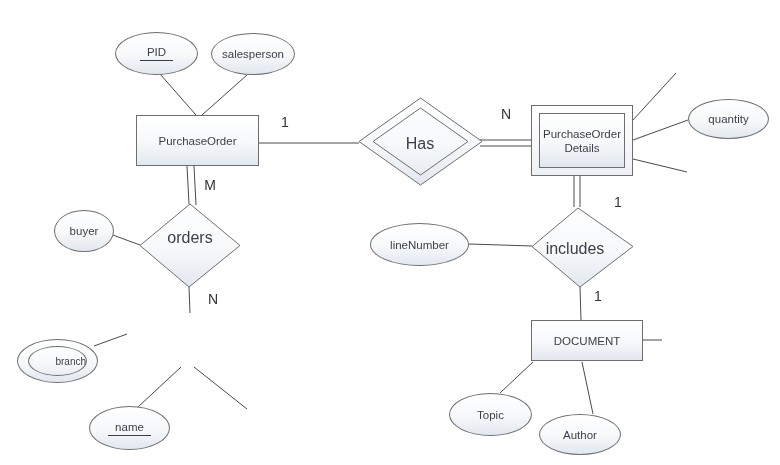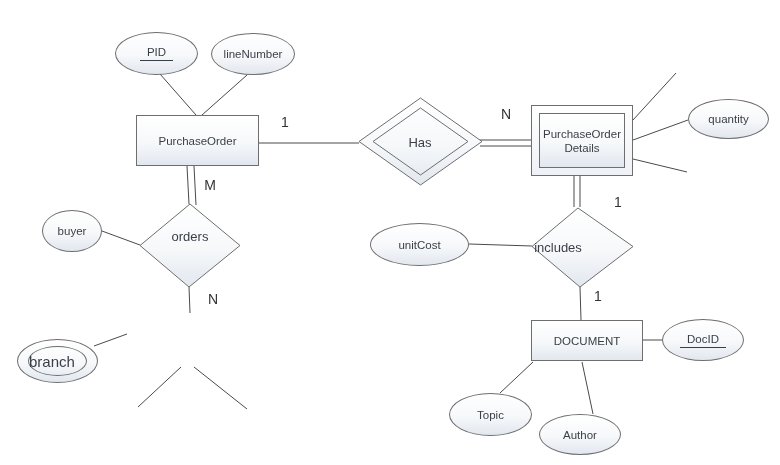--- a/index.html
+++ b/index.html
@@ -21,29 +21,29 @@
     border:1px solid #6e6e6e; display:flex; flex-direction:column;
     align-items:center; justify-content:center;
     font-size:11.5px; color:#3a3f47; line-height:14px;
     background:linear-gradient(to bottom, #ffffff 0%, #f6f8fa 55%, #e2e7ef 100%);
   }
   .ellipse { border-radius:50%; }
   .ellipse-outer { position:absolute; border-radius:50%; border:1px solid #6e6e6e;
     background:linear-gradient(to bottom, #ffffff 0%, #f6f8fa 55%, #e2e7ef 100%);
     display:flex; align-items:center; justify-content:center; }
   .ellipse-inner { border:1px solid #6e6e6e; border-radius:50%;
-    display:flex; align-items:center; justify-content:flex-start;
-    font-size:15px; color:#3a3f47; background:transparent; }
+    display:flex; align-items:center; justify-content:flex-end;
+    font-size:10px; color:#3a3f47; background:transparent; }
 
   .u-key { border-bottom:1px solid #3a3f47; padding:0 7px 2px 7px;text-align:right; }
   .u-partial { border-bottom:1px dashed #3a3f47; padding:0 9px 3px 9px; }
 
   .diamond-label {
     position:absolute; width:70px; text-align:center;
-    font-size:13px; color:#3a3f47;
+    font-size:16px; color:#3a3f47;
   }
   .card {
     position:absolute; font-size:14px; color:#333333; width:18px; text-align:center;
   }
 </style>
 </head>
 <body>
 
 <div class="canvas">
 
@@ -98,55 +98,55 @@
     </div>
   </div>
 
 
   <div class="node rect" style="left:531px; top:320px; width:112px; height:41px;">
     <span>DOCUMENT</span>
   </div>
 
   <div class="diamond-label" style="left:385px; top:135px;">Has</div>
   <div class="diamond-label" style="left:155px; top:229px;">orders</div>
-  <div class="diamond-label" style="left:523px; top:240px;">includes</div>
+  <div class="diamond-label" style="left:540px; top:240px;">includes</div>
 
   <div class="node ellipse" style="left:115px; top:32px; width:83px; height:43px;">
     <span class="u-key">PID</span>
   </div>
 
   <div class="node ellipse" style="left:211px; top:33px; width:84px; height:42px;">
-    <span>lineNumber</span>
+    <span>salesperson</span>
   </div>
 
 
   <div class="node ellipse" style="left:688px; top:99px; width:81px; height:40px;">
     <span>quantity</span>
   </div>
 
 
-  <div class="node ellipse" style="left:42px; top:210px; width:60px; height:42px;">
+  <div class="node ellipse" style="left:54px; top:210px; width:60px; height:42px;">
     <span>buyer</span>
   </div>
 
   <div class="node ellipse" style="left:370px; top:223px; width:99px; height:43px;">
-    <span>unitCost</span>
+    <span>lineNumber</span>
   </div>
 
   <div class="ellipse-outer" style="left:17px; top:339px; width:81px; height:44px;">
     <div class="ellipse-inner" style="width:59px; height:30px;">
       <span>branch</span>
     </div>
   </div>
 
+  <div class="node ellipse" style="left:89px; top:406px; width:81px; height:44px;">
+    <span class="u-key">name</span>
+  </div>
 
 
-  <div class="node ellipse" style="left:662px; top:319px; width:82px; height:42px;">
-    <span class="u-key">DocID</span>
-  </div>
 
   <div class="node ellipse" style="left:449px; top:393px; width:83px; height:43px;">
     <span>Topic</span>
   </div>
 
   <div class="node ellipse" style="left:539px; top:414px; width:82px; height:41px;">
     <span>Author</span>
   </div>
 
   <div class="card" style="left:276px; top:114px;">1</div>

